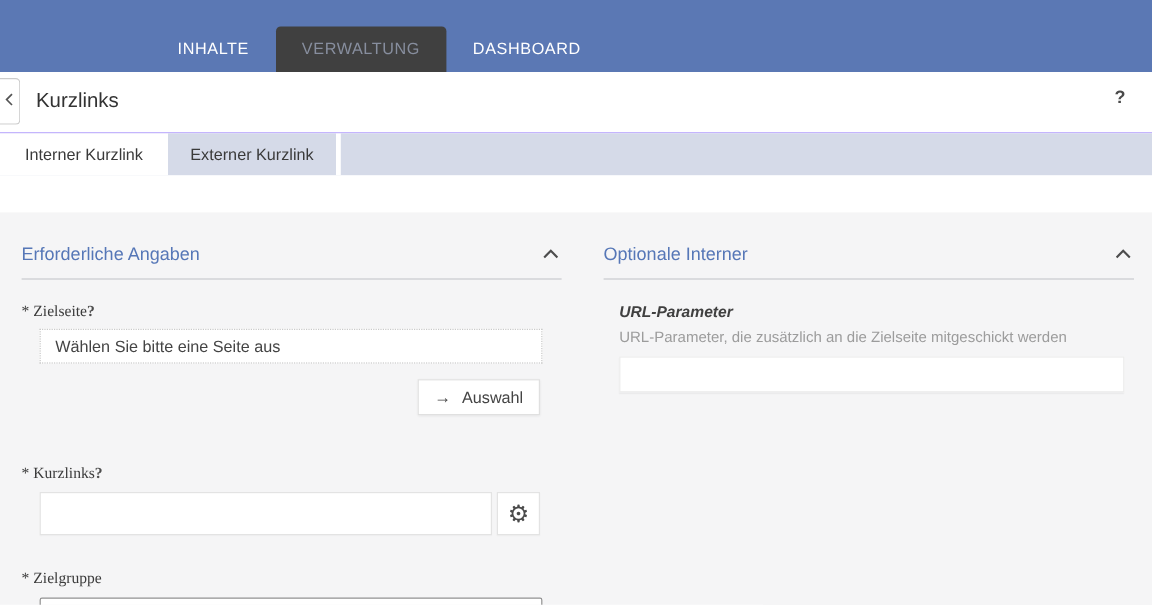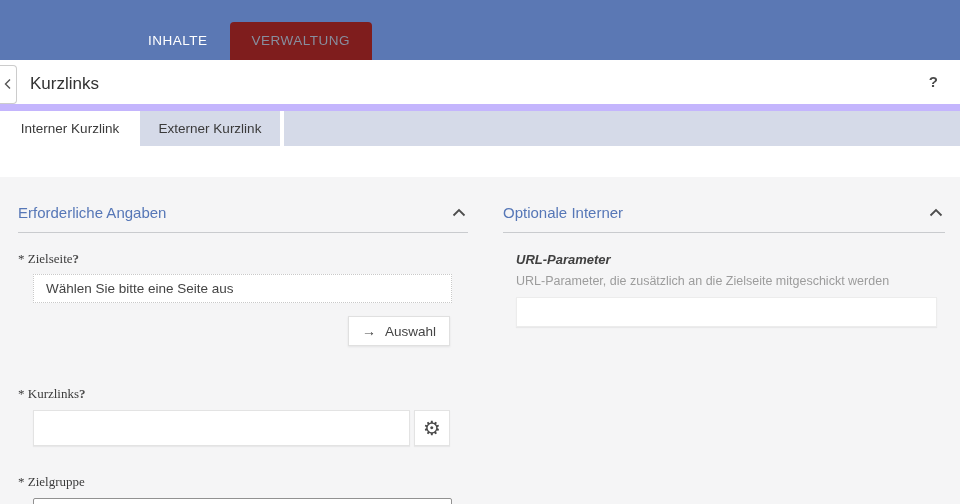--- a/index.html
+++ b/index.html
@@ -4,25 +4,25 @@
 <style>
   * { margin:0; padding:0; box-sizing:border-box; }
   html,body { width:960px; height:504px; overflow:hidden; background:#fff;
               font-family:"Liberation Sans","DejaVu Sans",sans-serif; }
 
   
   .topbar { height:60px; background:#5b78b4; display:flex; align-items:flex-end;
             padding-left:126px; }
   .topnav-tab { height:38px; line-height:38px; padding:0 22px; color:#fff;
                 font-size:13.5px; letter-spacing:.5px; cursor:pointer; white-space:nowrap; }
-  .topnav-tab.active { background:#7f1d1d; color:#878e9e; border-radius:4px 4px 0 0; }
+  .topnav-tab.active { background:#404040; color:#878e9e; border-radius:4px 4px 0 0; }
 
   
   .pagehead { height:51px; background:#fff; position:relative;
-              border-bottom:7px solid #c4b5fd; }
+              border-bottom:1px solid #c4b5fd; }
   .back-btn { position:absolute; left:0; top:5px; width:17px; height:39px;
               background:#fff; border:1px solid #ccc; border-left:none;
               border-radius:0 4px 4px 0; display:flex; align-items:center;
               justify-content:center; cursor:pointer; }
   .page-title { position:absolute; left:30px; top:14px; font-size:17px; color:#333; }
   .head-help { position:absolute; right:22px; top:13px; font-size:15px;
                font-weight:bold; color:#4a4a4a; cursor:pointer; }
 
   
   .subtabs { height:35px; background:#d5dae8; display:flex; }
@@ -82,20 +82,21 @@
                border:1px solid #ececec; box-shadow:0 1px 1px rgba(0,0,0,.05);
                padding:0 10px; font-size:13.5px; color:#444;
                font-family:"Liberation Sans","DejaVu Sans",sans-serif; }
 </style>
 </head>
 <body>
 
 <div class="topbar">
   <div class="topnav-tab">INHALTE</div>
   <div class="topnav-tab active">VERWALTUNG</div>
+  <div class="topnav-tab">DASHBOARD</div>
 </div>
 
 <div class="pagehead">
   <div class="back-btn">
     <span>
       <svg width="8" height="12" viewBox="0 0 8 12">
         <polyline points="6,1.5 1.5,6 6,10.5" stroke="#555" stroke-width="1.4" fill="none"></polyline>
       </svg>
     </span>
   </div>

